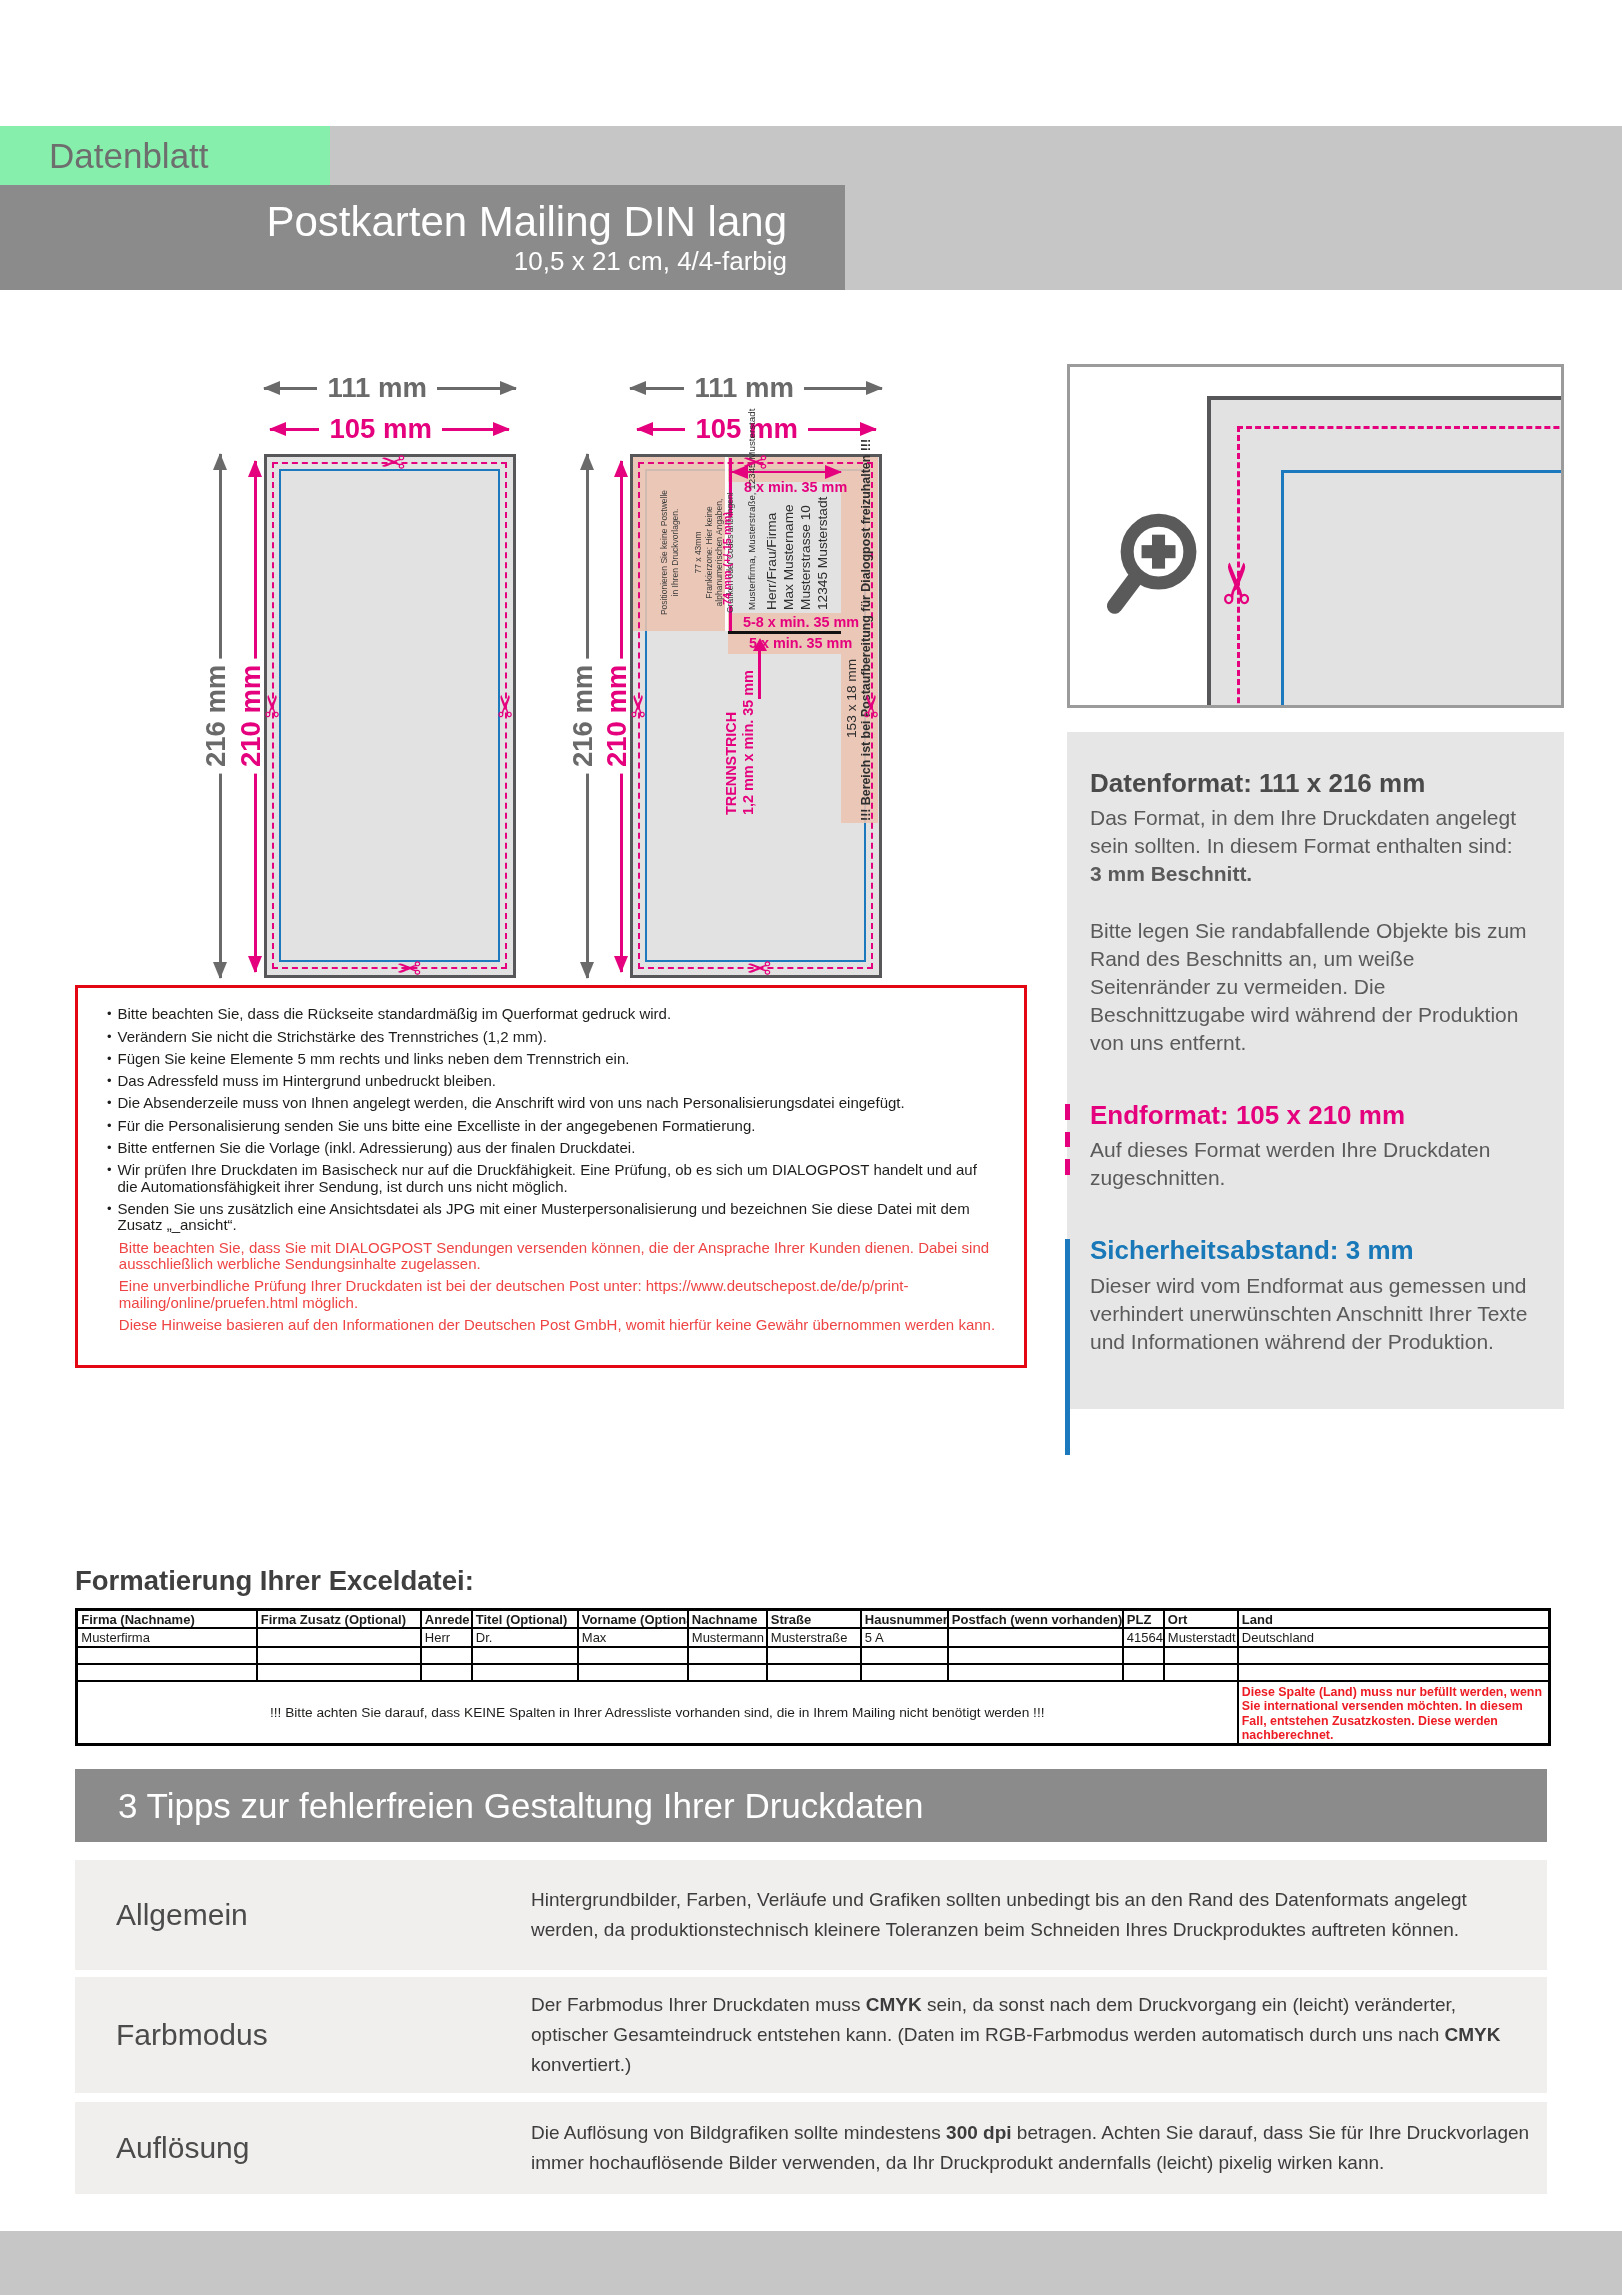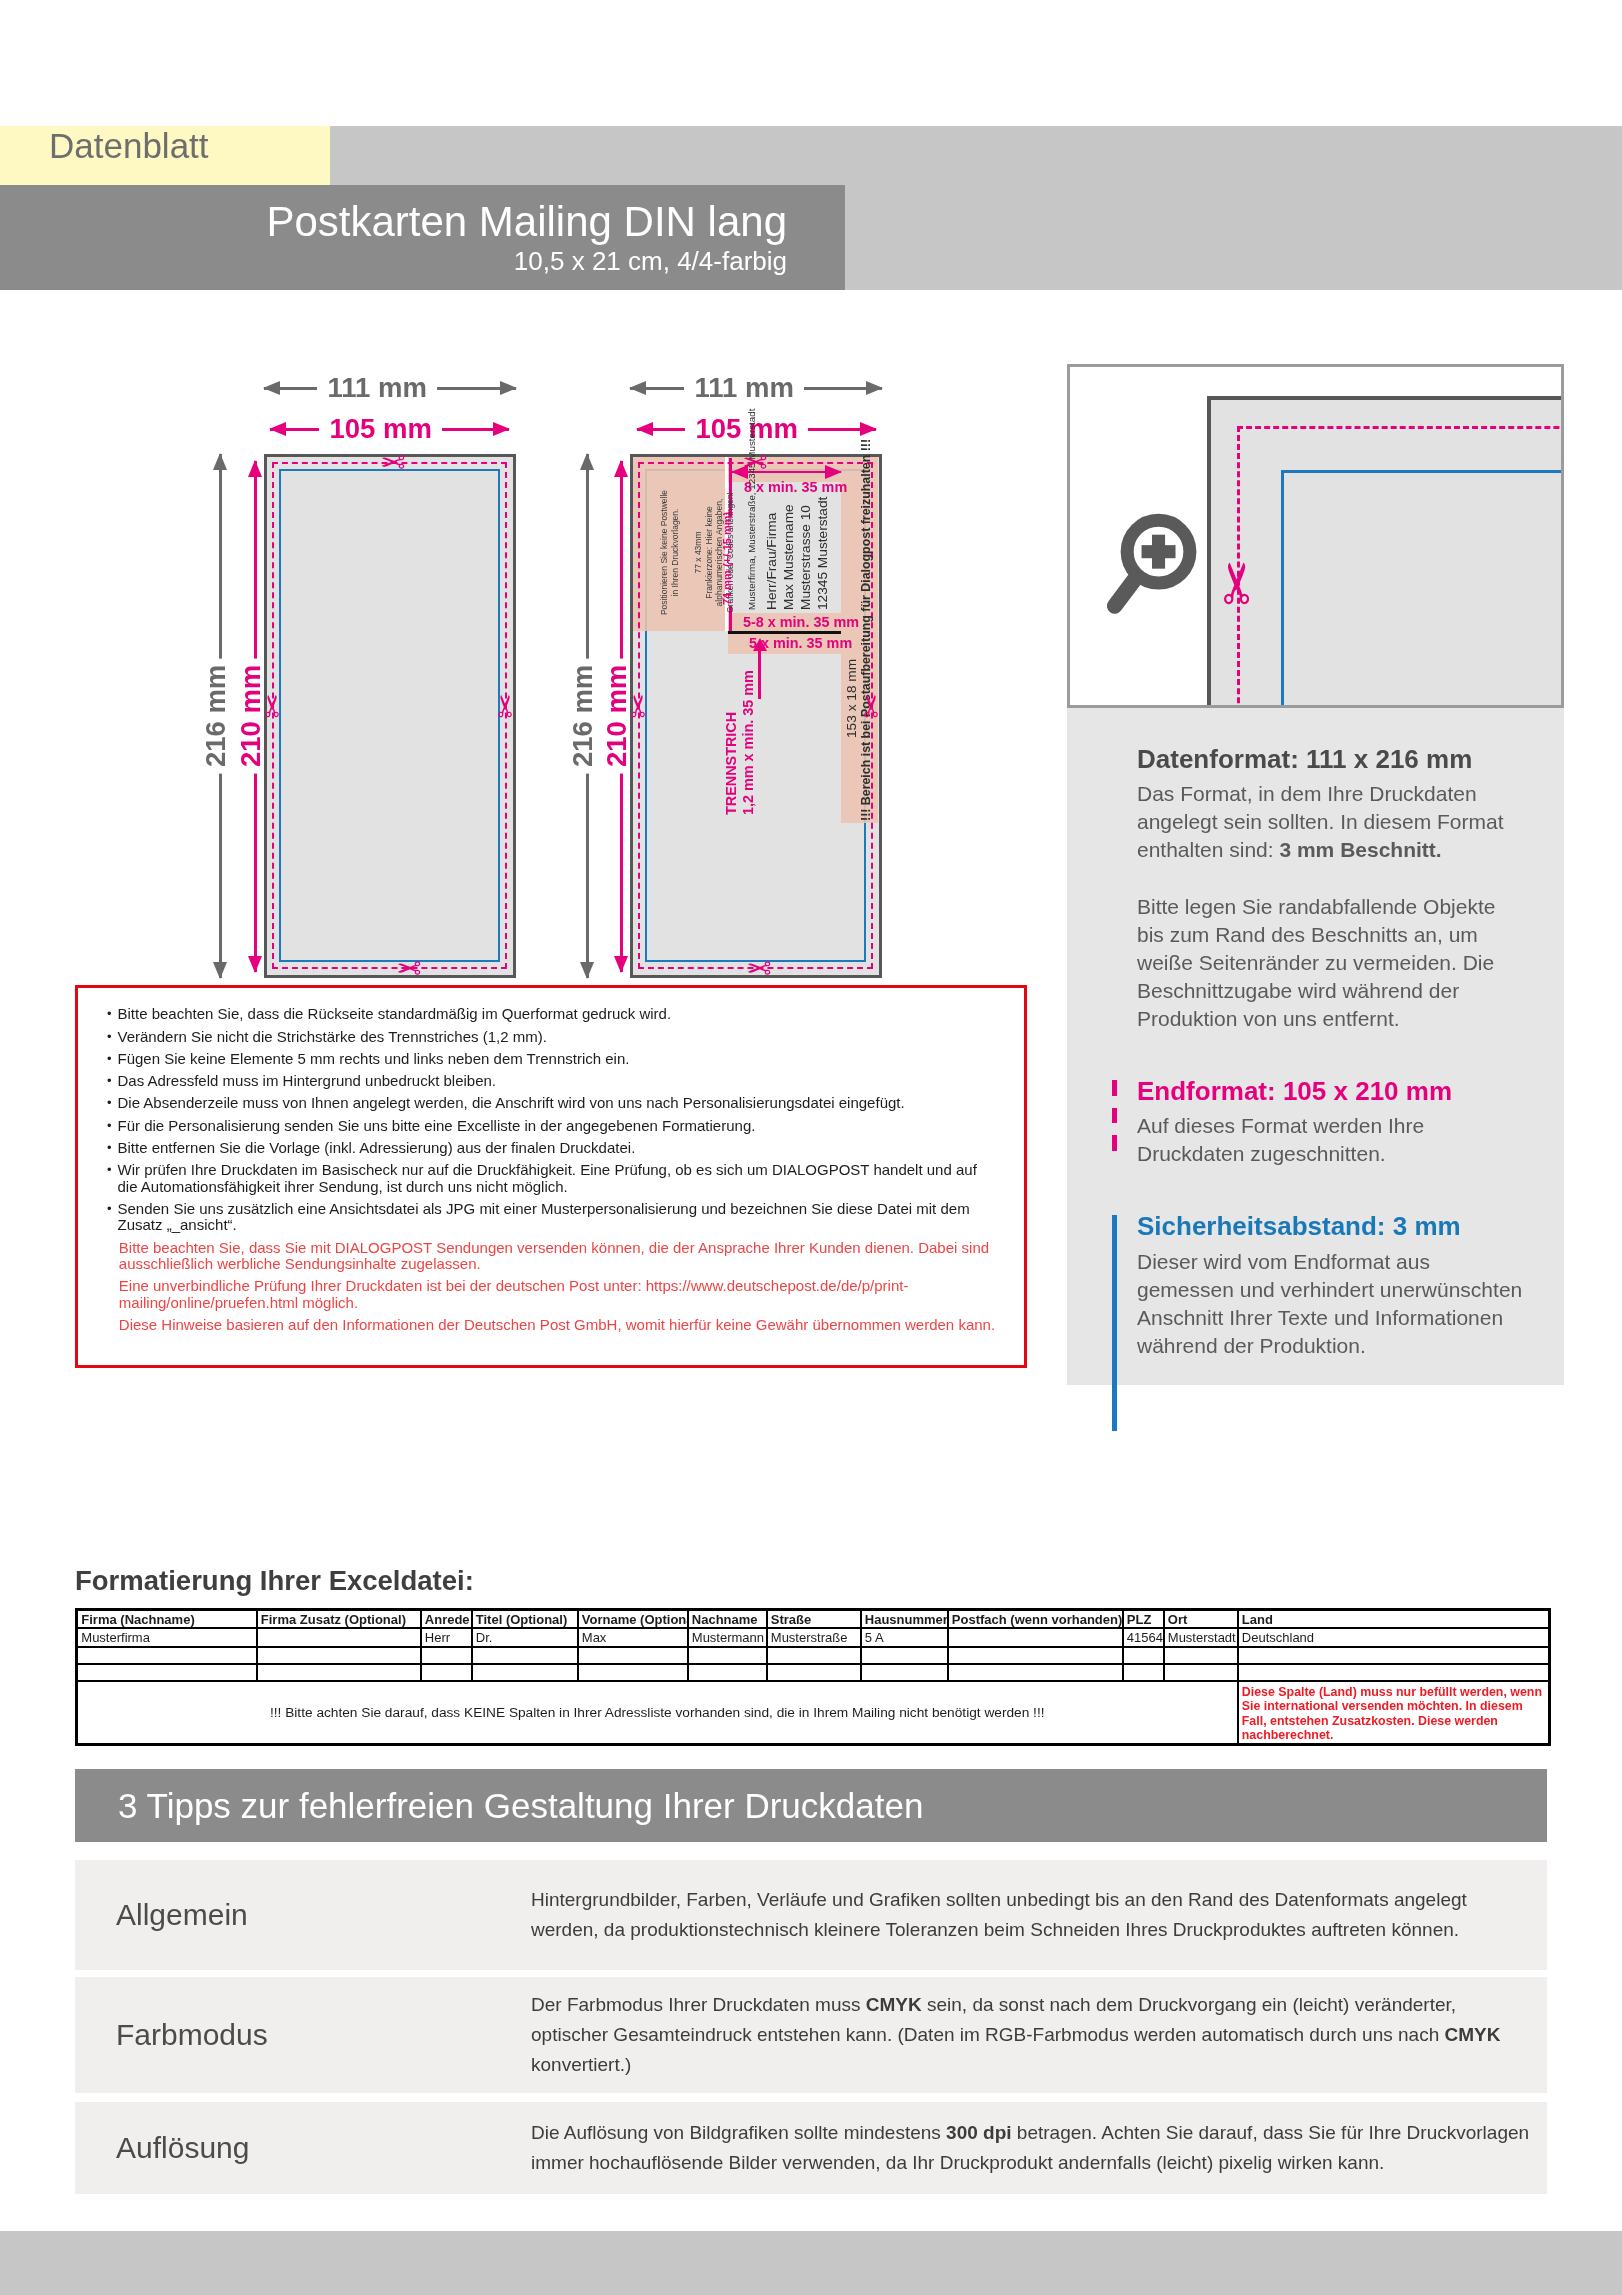--- a/index.html
+++ b/index.html
@@ -2,21 +2,21 @@
 <html style="font-size:10.5px"><head>
 <meta charset="utf-8">
 <style>
   * { margin:0; padding:0; box-sizing:border-box; }
   html,body { background:#ffffff; }
   body { font-family:"Liberation Sans", sans-serif; color:#3c3c3c; }
   .page { position:relative; width:1623px; height:2295px; background:#fff; overflow:hidden; }
 
   
   .gray-band { position:absolute; left:0; top:126px; width:1623px; height:164px; background:#c6c6c6; }
-  .sheet-box { position:absolute; left:0; top:126px; width:330px; height:59px; background:#fef9c3; display:flex; padding-left:49px; }
+  .sheet-box { position:absolute; left:0; top:126px; width:330px; height:59px; background:#86efac; display:flex; align-items:center; padding-left:49px; }
   .sheet-box span { font-size:35px; color:#6e6e6e; }
   .title-bar { position:absolute; left:0; top:185px; width:845px; height:105px; background:#8b8b8b; display:flex; flex-direction:column; justify-content:center; align-items:flex-end; padding-right:58px; color:#fff; }
   .title-bar .t1 { font-size:42px; line-height:47px; }
   .title-bar .t2 { font-size:26px; line-height:33px; }
 
   
   .harrow { position:absolute; height:2.6px; background:currentColor; color:#6a6a6a; }
   .harrow::before { content:""; position:absolute; left:-1.3px; top:-6.5px; border-top:7.9px solid transparent; border-bottom:7.9px solid transparent; border-right:17px solid currentColor; }
   .harrow::after  { content:""; position:absolute; right:-1.3px; top:-6.5px; border-top:7.9px solid transparent; border-bottom:7.9px solid transparent; border-left:17px solid currentColor; }
   .varrow { position:absolute; width:2.6px; background:currentColor; color:#6a6a6a; }
@@ -47,21 +47,21 @@
   .pink-lbl { position:absolute; font-size:14.4px; font-weight:bold; color:#e5007d; z-index:6; white-space:nowrap; }
 
   
   .detail-box { position:absolute; left:1067px; top:364px; width:497px; height:344px; background:#fff; border:3.3px solid #9b9b9b; overflow:hidden; }
   .corner-card { position:absolute; left:137px; top:29.4px; width:393px; height:393px; background:#e2e2e2; border-left:4.6px solid #57575a; border-top:4.6px solid #57575a; }
   .corner-dash { position:absolute; left:167px; top:59px; width:458px; height:458px; border-left:3.3px dashed #e5007d; border-top:3.3px dashed #e5007d; }
   .corner-blue { position:absolute; left:211px; top:103px; width:458px; height:458px; border-left:3.3px solid #1c79bd; border-top:3.3px solid #1c79bd; }
   .corner-scissors { position:absolute; left:168px; top:216px; font-size:56px; color:#e5007d; transform:translate(-50%,-50%) rotate(-90deg); line-height:1; }
 
   
-  .info-panel { position:absolute; left:1067px; top:708px; width:497px; height:677px; background:#e7e6e6; padding:36px 36px 0 70px; }
+  .info-panel { position:absolute; left:1067px; top:732px; width:497px; height:677px; background:#e7e6e6; padding:36px 36px 0 23px; }
   .info-panel h3 { font-size:26px; color:#4a4a4a; margin-bottom:5.2px; }
   .info-panel p { font-size:21px; line-height:28px; color:#5a5a5a; }
   .ip-sec { position:relative; margin-top:43px; }
   .ip-sec .bar { position:absolute; left:-25px; top:3.9px; width:4.6px; }
   .bar.dash { height:79px; background:repeating-linear-gradient(180deg,#e5007d 0 15.7px,transparent 15.7px 27.5px); }
   .bar.solid { height:216px; background:#1c79bd; }
   .hd-magenta { color:#e5007d !important; }
   .hd-blue { color:#1878b8 !important; }
 
   

